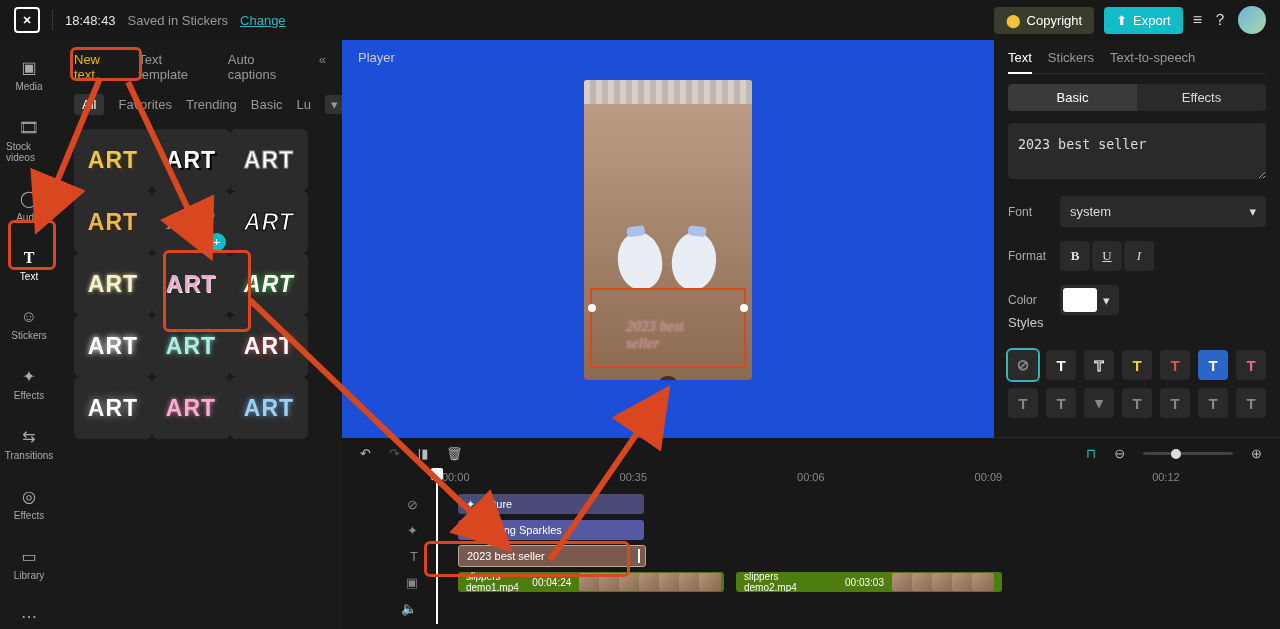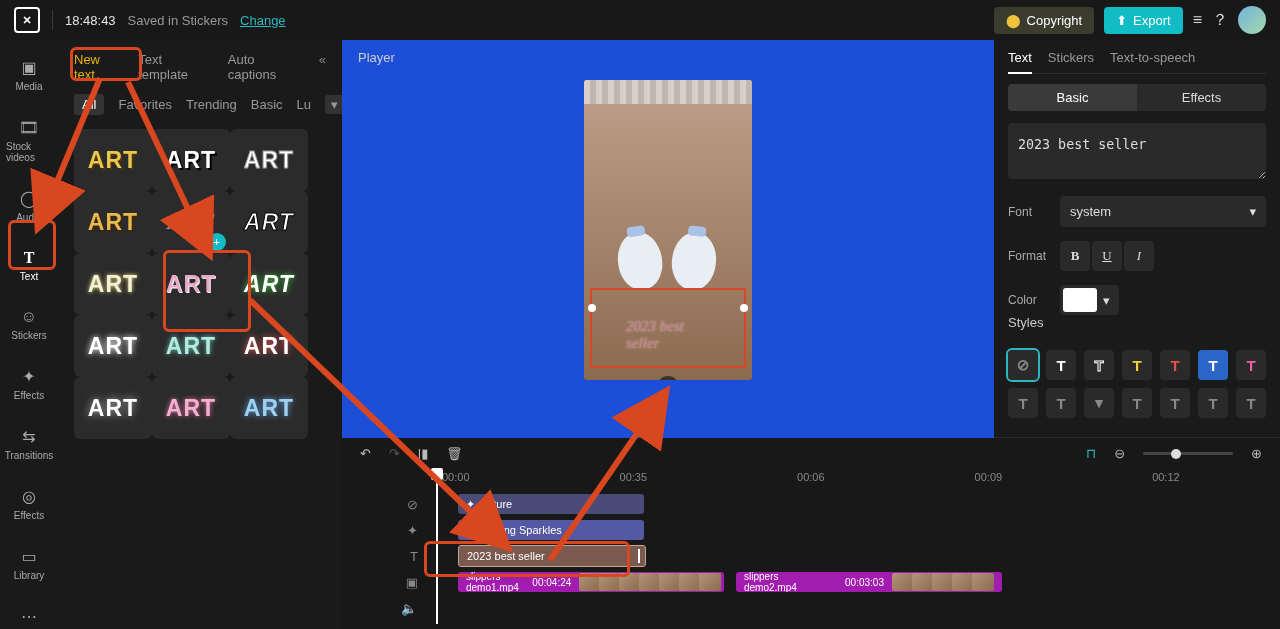--- a/index.html
+++ b/index.html
@@ -61,21 +61,21 @@
 .playhead-line{position:absolute;left:436px;top:474px;width:2px;height:150px;background:#fff;z-index:5}
 .playhead-line::before{content:'';position:absolute;top:-6px;left:-5px;width:12px;height:12px;background:#fff;border-radius:2px}
 .tracks{padding:2px 20px 0 18px}
 .track{display:flex;align-items:center;height:26px;gap:8px}
 .track-icon{width:58px;color:#888;display:flex;justify-content:flex-end;padding-right:6px}
 .clip{height:20px;border-radius:3px;display:flex;align-items:center;padding:0 8px;font-size:11px;gap:4px;color:#fff;cursor:pointer}
 .clip-nature{background:#4b4b7a;width:170px}
 .clip-spark{background:#5558a3;width:170px}
 .clip-text{background:#7a5a4f;width:170px;border:1px solid #c8a590;position:relative}
 .clip-text::after{content:'';position:absolute;right:5px;top:3px;width:2px;height:14px;background:#fff}
-.clip-video{background:#a21caf;width:250px;display:flex;overflow:hidden;font-size:10px}
+.clip-video{background:#4d7c0f;width:250px;display:flex;overflow:hidden;font-size:10px}
 .thumbs{display:flex;margin-left:6px}
 .thumb{width:22px;height:18px;background:linear-gradient(135deg,#b39478,#8b6a4e);border-radius:2px;margin-left:-2px}
 .redbox{border:3px solid #d8471f;border-radius:6px;position:absolute;pointer-events:none;z-index:10}
 .arrow{position:absolute;pointer-events:none;z-index:11}
 .logo-sq{width:22px;height:22px;border:2px solid #fff;border-radius:4px;display:flex;align-items:center;justify-content:center;font-weight:bold;font-size:11px;color:#fff}
 .avatar{width:28px;height:28px;border-radius:50%;background:linear-gradient(135deg,#6fb3e0,#a8d8a8)}
 .icn{font-size:16px}
 </style>
 </head>
 <body>

